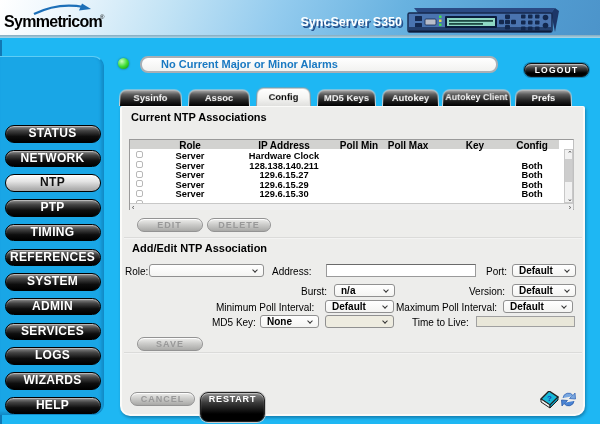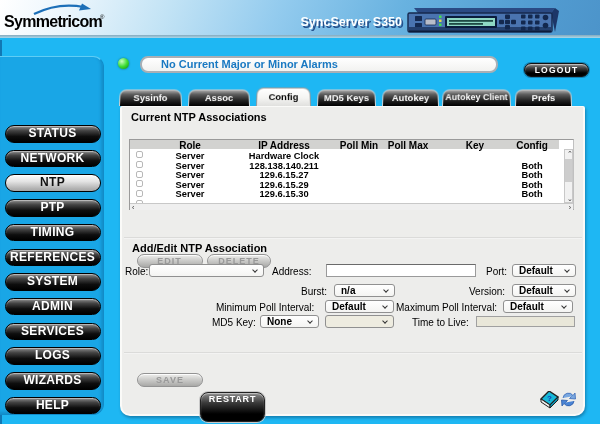--- a/index.html
+++ b/index.html
@@ -71,21 +71,21 @@
   
   #vsb { left:434px; top:9px; width:9px; height:54px; background:#f1f1f1; border:1px solid #c8c8c8; }
   #vsbthumb { position:absolute; left:0px; top:9px; width:7px; height:23px; background:#cdcdcd; }
   #hsb { left:0px; top:63px; width:443px; height:7px; background:#efefef; border-top:1px solid #c8c8c8; }
   .sarr { position:absolute; font-size:7px; color:#333; line-height:7px; }
 
   
   .pill { border-radius:8px; text-align:center; font-weight:bold; }
   .pill.gray { background:linear-gradient(180deg,#efefed 0%,#cdcdcb 45%,#a9a9a7 100%);
     border:1px solid #939393; box-shadow:inset 0 1px 0 rgba(255,255,255,.85);
-    color:#999; font-size:9px; letter-spacing:1px;margin-top:36px; }
+    color:#999; font-size:9px; letter-spacing:1px; }
   .pill.black { background:linear-gradient(180deg,#8e8e8e 0%,#3a3a3a 35%,#000 75%);
     border:1px solid #222; box-shadow:0 0 0 1px #c8c8c8, inset 0 1px 1px rgba(255,255,255,.5);
     color:#fff; font-size:9px; letter-spacing:.8px; }
 
   .sep { left:124px; width:458px; height:2px; background:linear-gradient(#cfcfcd,#ffffff); }
 
   
   .lbl { position:absolute; font-size:10px; color:#000; white-space:nowrap; }
   .sel { position:absolute; height:13px; border:1px solid #909090; border-radius:3px;
     background:linear-gradient(#ffffff,#f4f4f2); font-size:10px; font-weight:bold;

